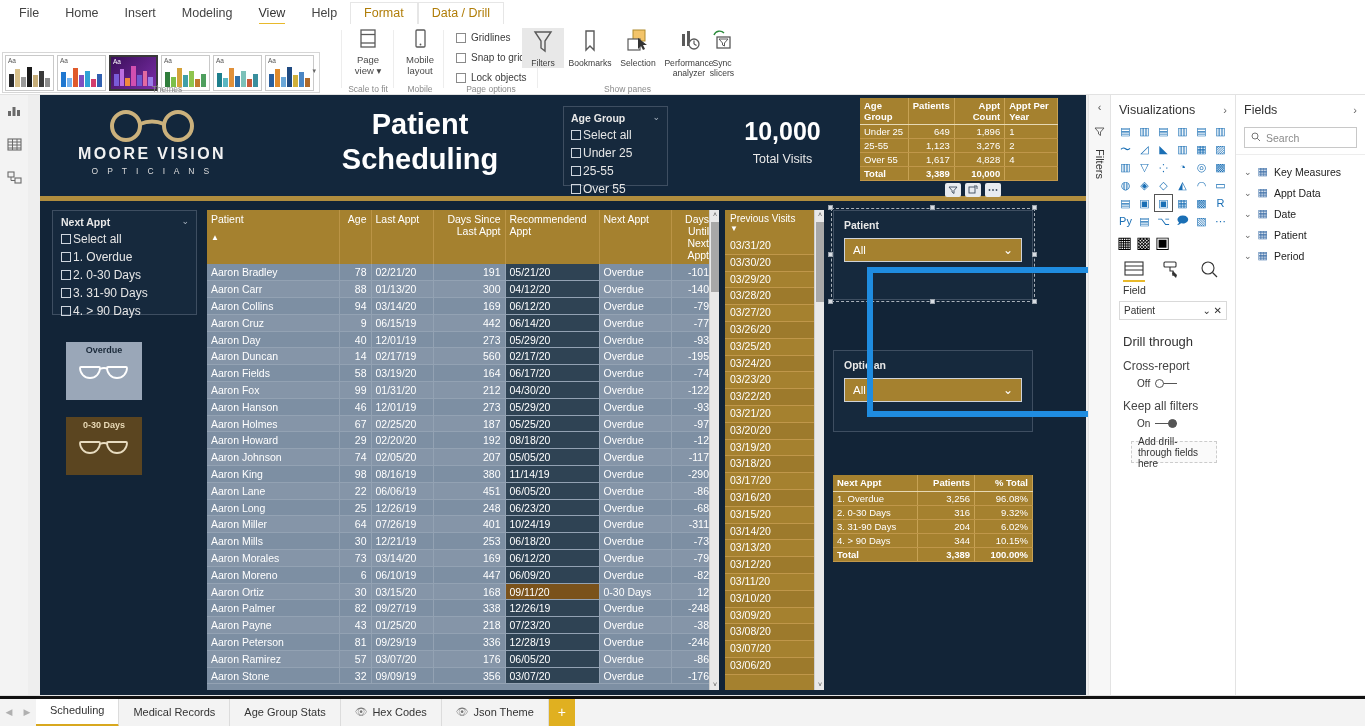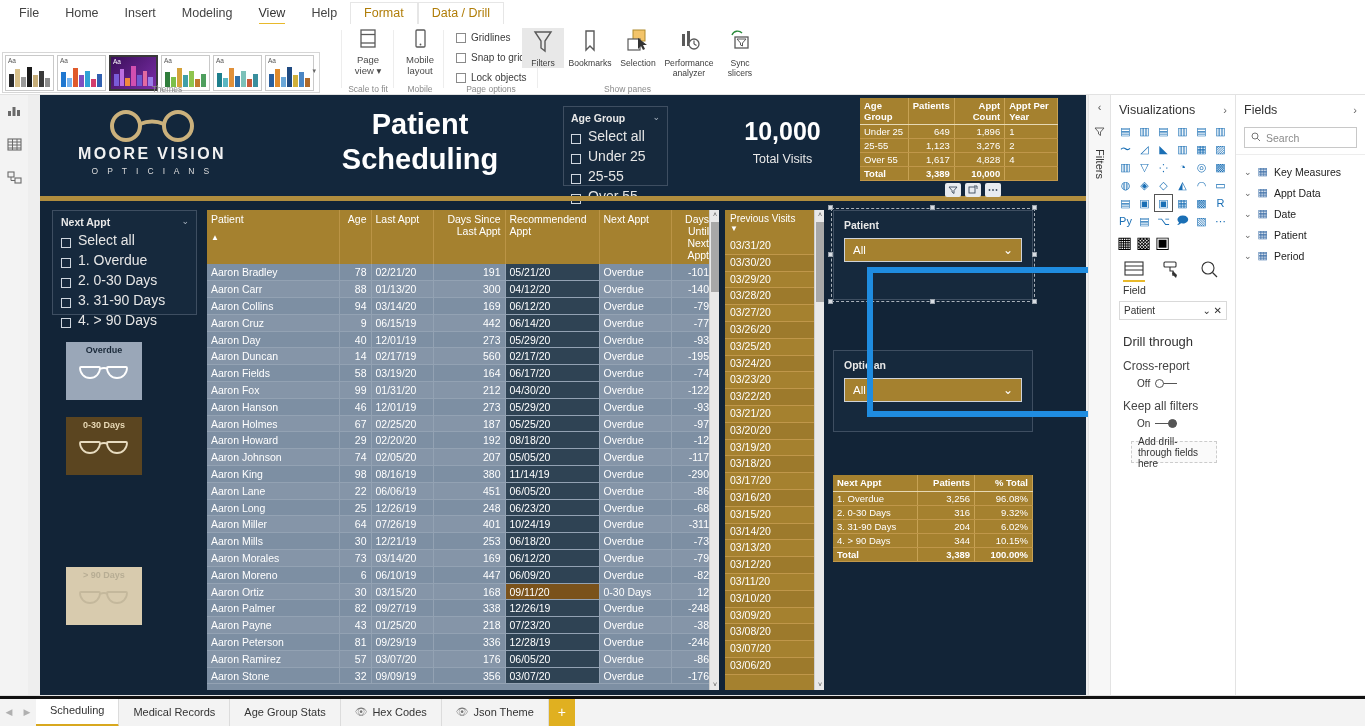--- a/index.html
+++ b/index.html
@@ -83,21 +83,21 @@
   #logo { position:absolute; left:12px; top:14px; width:200px; text-align:center; }
   #logo .glasses { height:34px; }
   #logo .name { font-size:16px; letter-spacing:2.4px; color:#f2f2f2; font-weight:bold; margin-top:2px; }
   #logo .sub { font-size:8.5px; letter-spacing:3.4px; color:#dcdcdc; margin-top:3px; }
   #title { position:absolute; left:215px; top:12px; width:330px; text-align:center;
            font-size:29px; font-weight:bold; color:#ffffff; line-height:35px; }
 
   .slicer-box { position:absolute; background:#16293d; border:1px solid #3e4e61; }
   .slicer-title { font-size:10.5px; font-weight:bold; color:#e8e8e8; }
   .slicer-caret { position:absolute; right:7px; top:5px; color:#aab4c0; font-size:9px; }
-  .chk-item { display:flex; align-items:flex-end; gap:7px; font-size:14px; color:#e6e6e6; margin-top:4px; }
+  .chk-item { display:flex; align-items:center; gap:2px; font-size:12px; color:#e6e6e6; margin-top:4px; }
   .chk-sq { width:10px; height:10px; border:1px solid #cfd6de; background:transparent; }
 
   #agegroup { left:523px; top:11px; width:105px; height:80px; padding:5px 7px; }
   #totalvisits { position:absolute; left:660px; top:22px; width:165px; text-align:center; }
   #totalvisits .big { font-size:25px; font-weight:bold; color:#ffffff; }
   #totalvisits .cap { font-size:12.5px; color:#e9e9e9; margin-top:6px; }
 
   
   .goldtbl { position:absolute; background:#a5812f; color:#fff; font-size:9.5px; }
   .goldtbl table { border-collapse:collapse; width:100%; }
@@ -402,21 +402,21 @@
               <rect x="5" y="6" width="3" height="12" fill="#5a5a5a"></rect>
               <rect x="10" y="3" width="3" height="15" fill="#5a5a5a"></rect>
               <circle cx="17" cy="16" r="5" fill="#fff" stroke="#5a5a5a" stroke-width="1.3"></circle>
               <line x1="17" y1="16" x2="17" y2="12.5" stroke="#5a5a5a" stroke-width="1.2"></line>
               <line x1="17" y1="16" x2="19.5" y2="17.5" stroke="#5a5a5a" stroke-width="1.2"></line>
             </svg>
         </span>
         <span class="cap">Performance</span>
         <span class="cap">analyzer</span>
       </div>
-      <div class="panebtn" style="left:200px;width:40px">
+      <div class="panebtn" style="left:182px;width:40px">
         <span class="glyph">
           <svg width="24" height="28" viewBox="0 0 24 28">
               <path d="M4 7 a6 6 0 0 1 10 -2" fill="none" stroke="#2a8a3a" stroke-width="1.4"></path>
               <rect x="7" y="9" width="13" height="11" fill="none" stroke="#5a5a5a" stroke-width="1.3"></rect>
               <polygon points="9,11 18,11 14.5,15 14.5,18 12.5,17 12.5,15" fill="none" stroke="#5a5a5a" stroke-width="1"></polygon>
             </svg>
         </span>
         <span class="cap">Sync</span>
         <span class="cap">slicers</span>
       </div>
@@ -575,30 +575,20 @@
     <div class="iconcard" id="card2">
       <div class="lbl">0-30 Days</div>
       <div class="gl">
         <svg width="52" height="22" viewBox="0 0 52 22">
             <path d="M3 6 h18 a1 1 0 0 1 1 1 a10 10 0 0 1 -20 0 a1 1 0 0 1 1 -1 z" fill="none" stroke="#e8dcc0" stroke-width="1.8"></path>
             <path d="M30 6 h18 a1 1 0 0 1 1 1 a10 10 0 0 1 -20 0 a1 1 0 0 1 1 -1 z" fill="none" stroke="#e8dcc0" stroke-width="1.8"></path>
             <path d="M22 8 q4 -2 8 0" fill="none" stroke="#e8dcc0" stroke-width="1.8"></path>
           </svg>
       </div>
     </div>
-    <div class="iconcard" id="card4">
-      <div class="lbl">&gt; 90 Days</div>
-      <div class="gl">
-        <svg width="52" height="22" viewBox="0 0 52 22">
-            <path d="M3 6 h18 a1 1 0 0 1 1 1 a10 10 0 0 1 -20 0 a1 1 0 0 1 1 -1 z" fill="none" stroke="#c4b89c" stroke-width="1.8"></path>
-            <path d="M30 6 h18 a1 1 0 0 1 1 1 a10 10 0 0 1 -20 0 a1 1 0 0 1 1 -1 z" fill="none" stroke="#c4b89c" stroke-width="1.8"></path>
-            <path d="M22 8 q4 -2 8 0" fill="none" stroke="#c4b89c" stroke-width="1.8"></path>
-          </svg>
-      </div>
-    </div>
 
     <div id="maintable">
       <table>
         <thead>
           <tr>
             <th style="width:132px">
               <span>Patient</span>
               <div style="font-size:8px;margin-top:8px">▲</div>
             </th>
             <th class="num" style="width:32px">Age</th>

